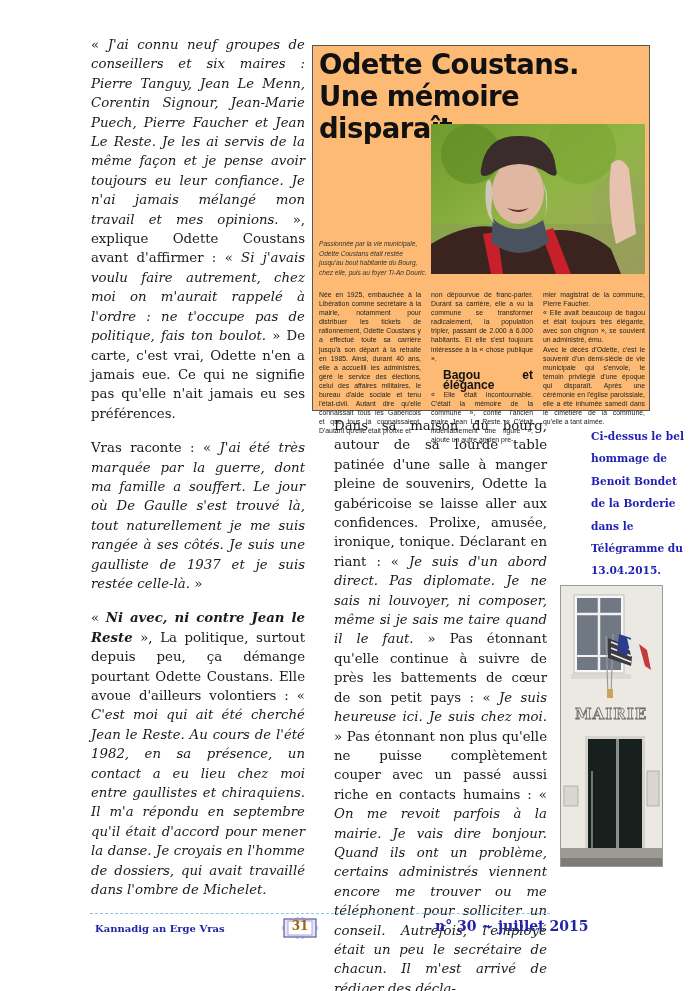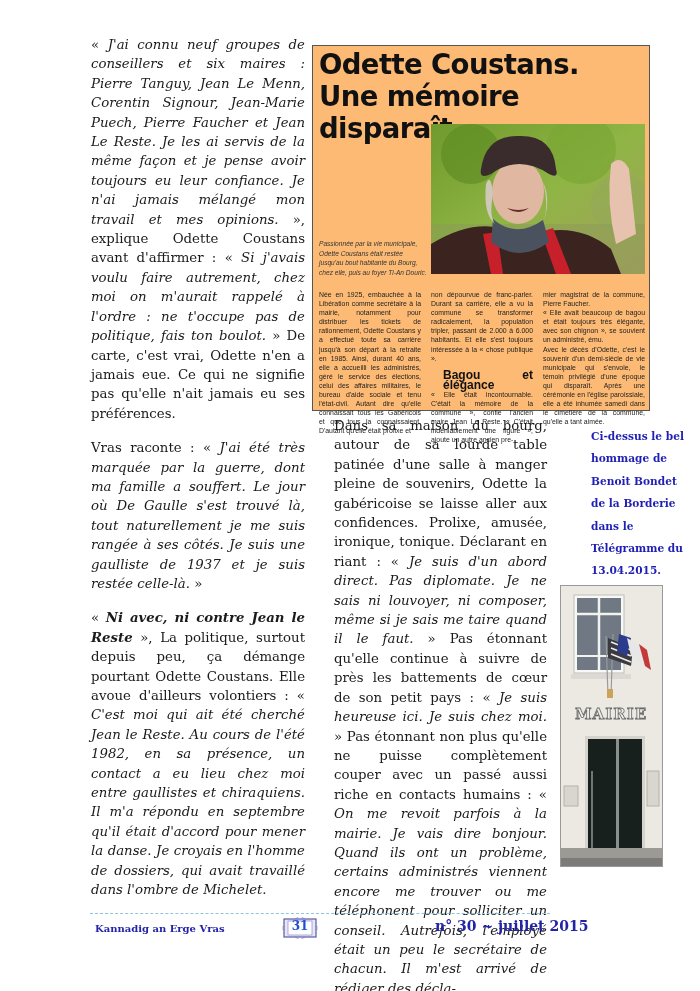--- a/index.html
+++ b/index.html
@@ -21,21 +21,21 @@
   .clip-col p { margin:0; }
   .clip-col h4 { margin:7px 0 0 0; font-size:12px; line-height:10px; font-weight:bold; color:#111;padding-left:12px; }
 
   #side-caption { position:absolute; left:562px; top:425px; width:96px; font-family:"DejaVu Serif", serif; font-weight:bold; font-size:10.6px; line-height:22.4px; color:#1f1fb5;margin-left:29px; }
   #mairie-photo { position:absolute; left:560px; top:585px; width:101px; height:280px; border:1px solid #999; background:#7dd3fc; overflow:hidden; }
 
   #footer-rule { position:absolute; left:90px; top:913px; width:460px; border-top:1px dashed #8fc3df; }
   #footer-left { position:absolute; left:95px; top:923px; font-family:"DejaVu Serif", serif; font-weight:bold; font-size:10px; color:#2323a8;text-align:center; }
   #footer-right { position:absolute; left:435px; top:918px; font-family:"DejaVu Serif", serif; font-weight:bold; font-size:14px; color:#2323a8; }
   #page-num { position:absolute; left:282px; top:917px; width:36px; height:22px; }
-  #page-num-text { position:absolute; left:0; top:2px; width:36px; text-align:center; font-family:"DejaVu Serif", serif; font-weight:bold; font-size:12px; color:#1d4ed8; }
+  #page-num-text { position:absolute; left:0; top:2px; width:36px; text-align:center; font-family:"DejaVu Serif", serif; font-weight:bold; font-size:12px; color:#a16207; }
 </style>
 </head>
 <body>
 
 <div id="col-left" class="col">
     <p><span>« </span><i>J'ai connu neuf groupes de conseillers et six maires : Pierre Tanguy, Jean Le Menn, Corentin Signour, Jean-Marie Puech, Pierre Faucher et Jean Le Reste. Je les ai servis de la même façon et je pense avoir toujours eu leur confiance. Je n'ai jamais mélangé mon travail et mes opinions.</i><span> », explique Odette Coustans avant d'affirmer : « </span><i>Si j'avais voulu faire autrement, chez moi on m'aurait rappelé à l'ordre : ne t'occupe pas de politique, fais ton boulot.</i><span> » De carte, c'est vrai, Odette n'en a jamais eue. Ce qui ne signifie pas qu'elle n'ait jamais eu ses préférences.</span></p>
     <p><span>Vras raconte : « </span><i>J'ai été très marquée par la guerre, dont ma famille a souffert. Le jour où De Gaulle s'est trouvé là, tout naturellement je me suis rangée à ses côtés. Je suis une gaulliste de 1937 et je suis restée celle-là.</i><span> »</span></p>
     <p><span>« </span><b style="font-style: italic;">Ni avec, ni contre Jean le Reste</b><span> », La politique, surtout depuis peu, ça démange pourtant Odette Coustans. Elle avoue d'ailleurs volontiers : « </span><i>C'est moi qui ait été cherché Jean le Reste. Au cours de l'été 1982, en sa présence, un contact a eu lieu chez moi entre gaullistes et chiraquiens. Il m'a répondu en septembre qu'il était d'accord pour mener la danse. Je croyais en l'homme de dossiers, qui avait travaillé dans l'ombre de Michelet.</i></p>
   </div>
 

